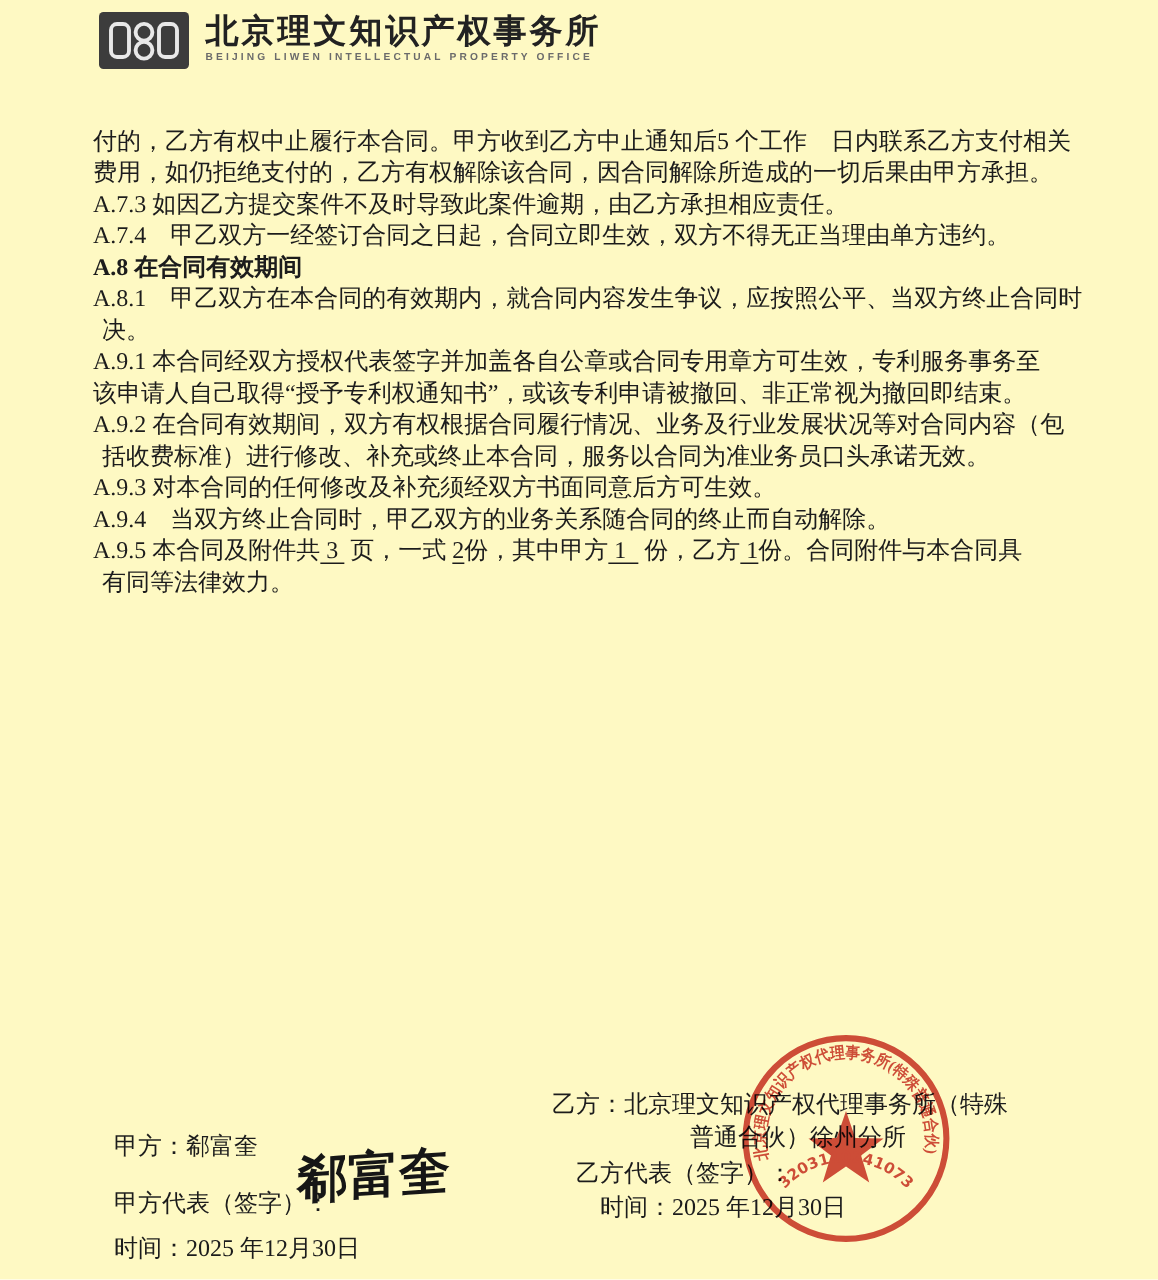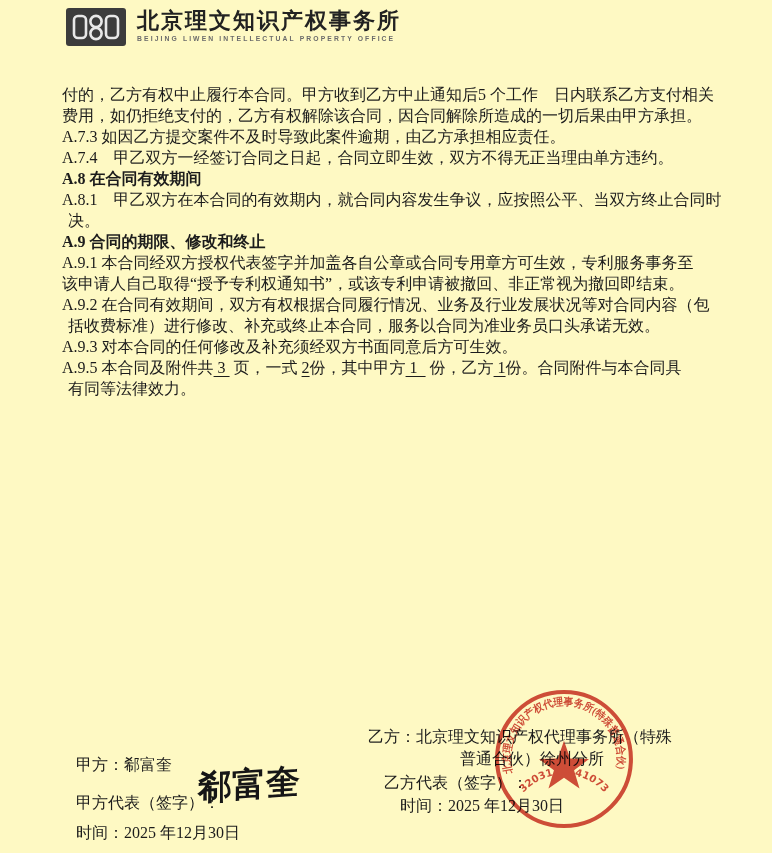--- a/index.html
+++ b/index.html
@@ -79,26 +79,26 @@
   </div>
 
   <div class="doc">
     <p class="ln">付的，乙方有权中止履行本合同。甲方收到乙方中止通知后5 个工作　日内联系乙方支付相关</p>
     <p class="ln">费用，如仍拒绝支付的，乙方有权解除该合同，因合同解除所造成的一切后果由甲方承担。</p>
     <p class="ln">A.7.3 如因乙方提交案件不及时导致此案件逾期，由乙方承担相应责任。</p>
     <p class="ln">A.7.4　甲乙双方一经签订合同之日起，合同立即生效，双方不得无正当理由单方违约。</p>
     <p class="ln bold">A.8 在合同有效期间</p>
     <p class="ln">A.8.1　甲乙双方在本合同的有效期内，就合同内容发生争议，应按照公平、当双方终止合同时</p>
     <p class="ln indent">决。</p>
-    <p class="ln bold">A.9 合同的期限、修改和终止</p>
     <p class="ln">A.9.1 本合同经双方授权代表签字并加盖各自公章或合同专用章方可生效，专利服务事务至</p>
     <p class="ln">该申请人自己取得“授予专利权通知书”，或该专利申请被撤回、非正常视为撤回即结束。</p>
     <p class="ln">A.9.2 在合同有效期间，双方有权根据合同履行情况、业务及行业发展状况等对合同内容（包</p>
     <p class="ln indent">括收费标准）进行修改、补充或终止本合同，服务以合同为准业务员口头承诺无效。</p>
     <p class="ln">A.9.3 对本合同的任何修改及补充须经双方书面同意后方可生效。</p>
+    <p class="ln">A.9.4　当双方终止合同时，甲乙双方的业务关系随合同的终止而自动解除。</p>
     <p class="ln"><span>A.9.5 本合同及附件共</span><span class="u"> 3 </span><span> 页，一式 </span><span class="u">2</span><span>份，其中甲方</span><span class="u"> 1  </span><span> 份，乙方</span><span class="u"> 1</span><span>份。合同附件与本合同具</span></p>
     <p class="ln indent">有同等法律效力。</p>
   </div>
 
   <div class="sig sig-a">
     <p class="row1">甲方：郗富奎</p>
     <p class="row2">甲方代表（签字）：</p>
     <p class="row3">时间：2025 年12月30日</p>
     <span class="handwriting">郗富奎</span>
   </div>

